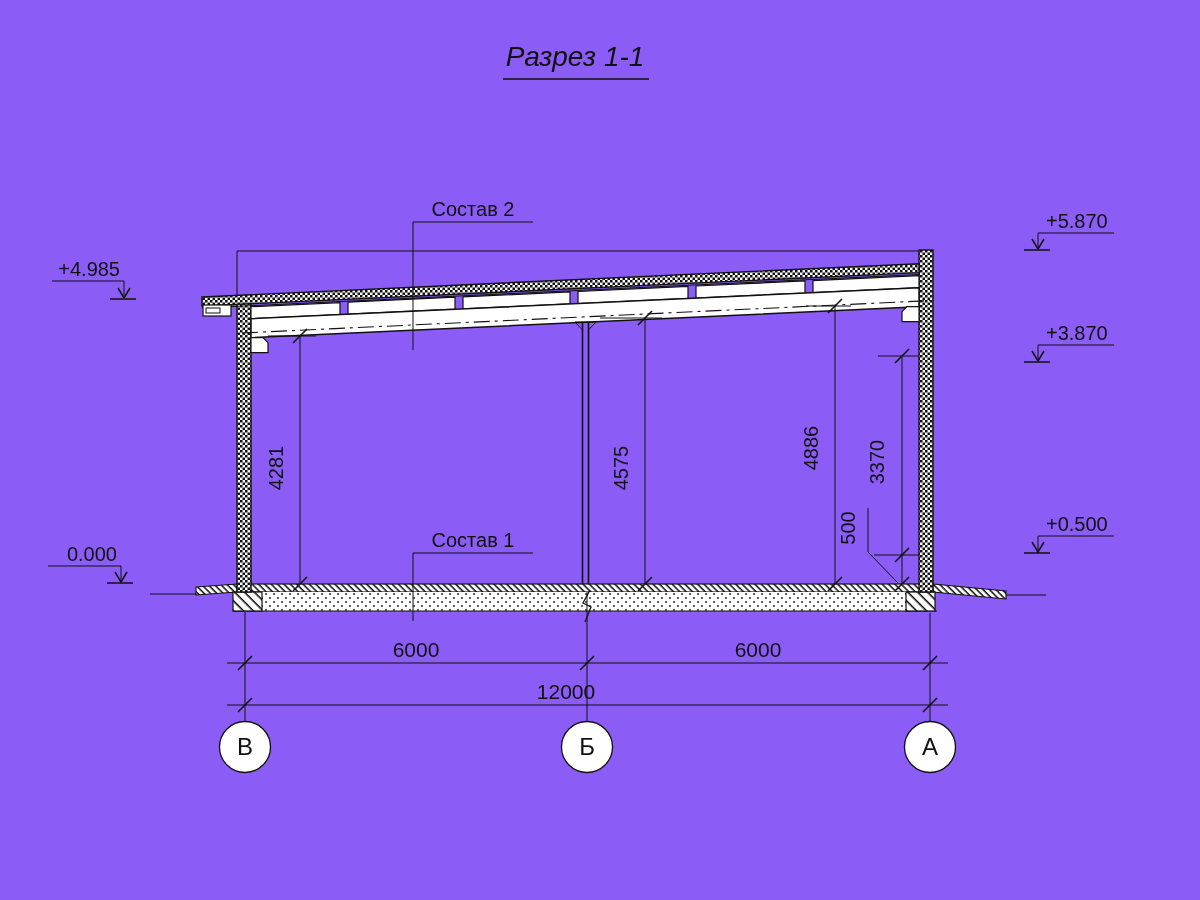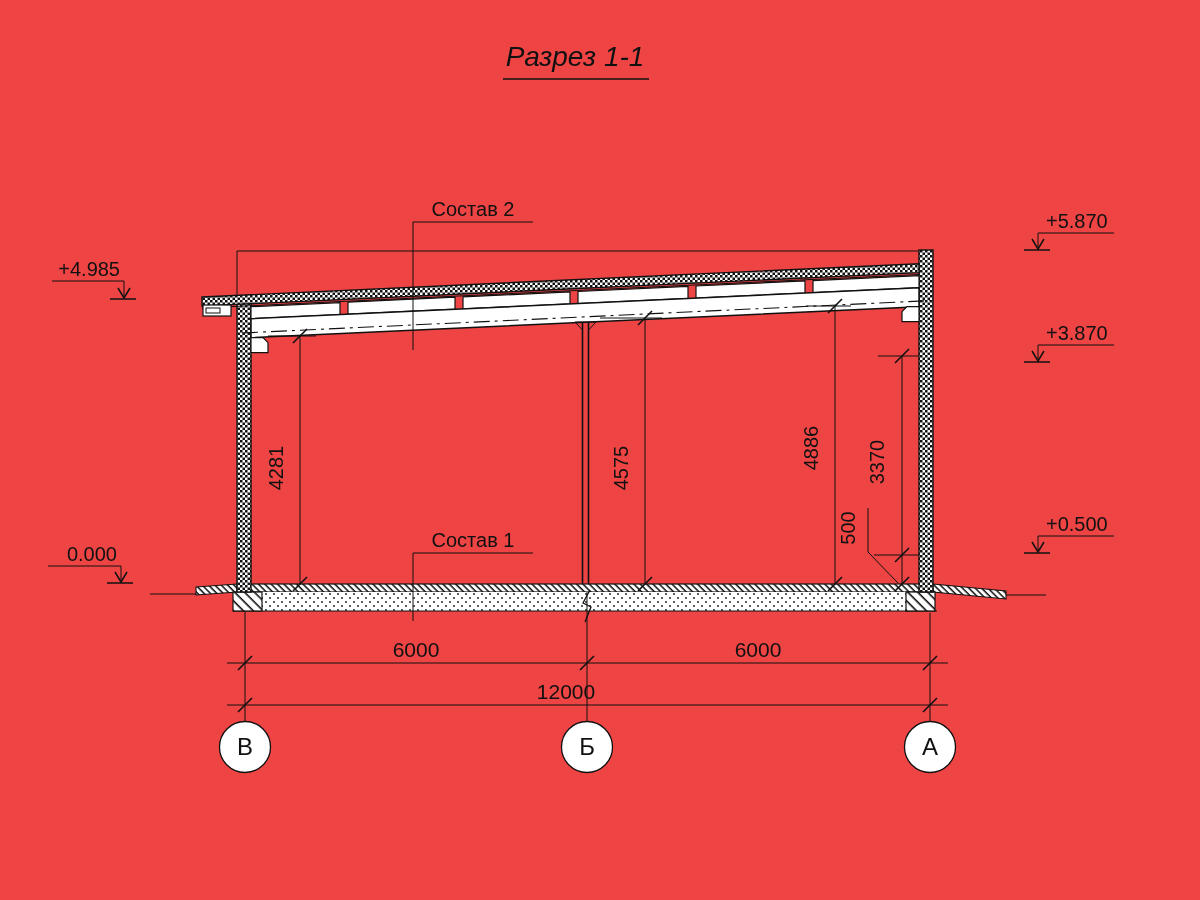--- a/index.html
+++ b/index.html
@@ -1,20 +1,20 @@
 <!DOCTYPE html>
 <html><head>
 <meta charset="utf-8">
 <style>
   html, body { margin: 0; padding: 0; background: #ffffff; }
   #canvas {
     position: relative;
     width: 1200px;
     height: 900px;
-    background: #ef4444;
+    background: #8b5cf6;
     overflow: hidden;
     text-decoration: underline;
   }
   svg { display: block; }
   text {
     font-family: "Liberation Sans", sans-serif;
     fill: #111111;
   }
   .t-title { font-size: 28px; font-style: italic; }
   .t-dim   { font-size: 20px; }

